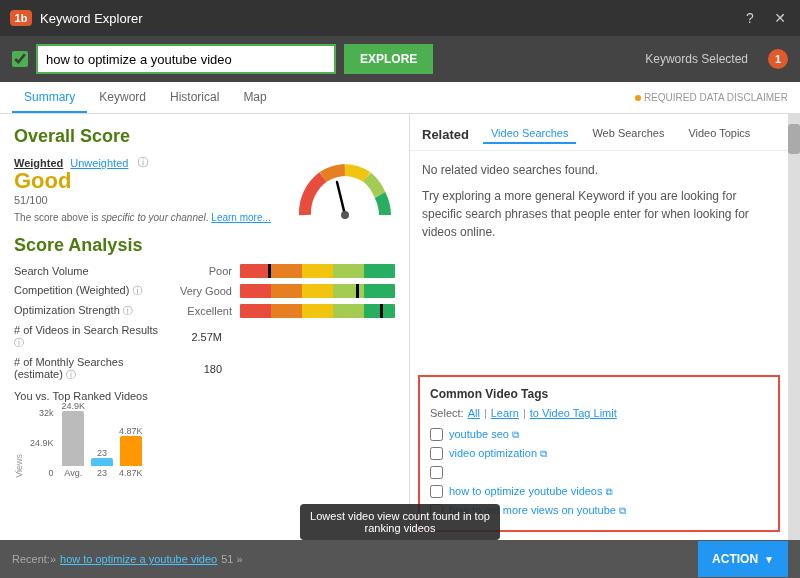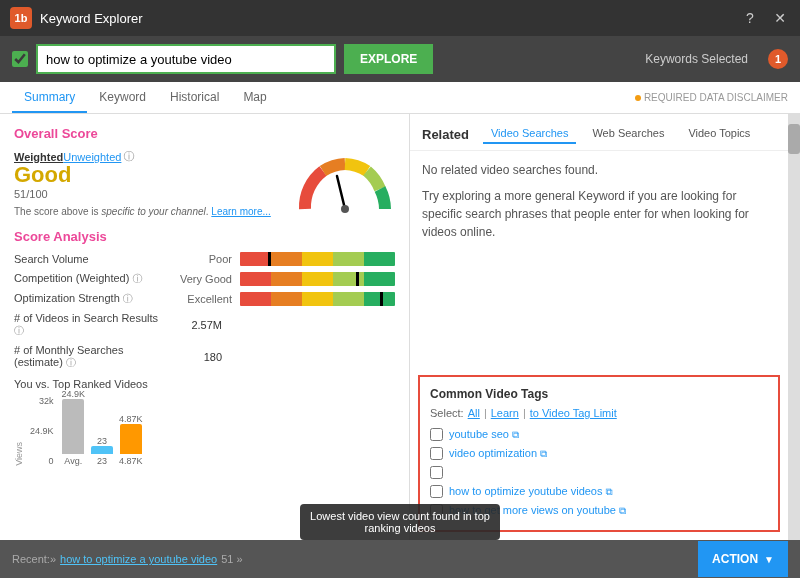--- a/index.html
+++ b/index.html
@@ -11,21 +11,21 @@
     .titlebar {
       background: #333;
       color: white;
       height: 36px;
       display: flex;
       align-items: center;
       padding: 0 10px;
       flex-shrink: 0;
     }
     .titlebar-logo {
-      width: 22px; height: 22px;
+      width: 22px; height: 16px;
       background: #e05a2b;
       border-radius: 4px;
       display: flex; align-items: center; justify-content: center;
       color: white; font-weight: bold; font-size: 11px;
       margin-right: 8px;
     }
     .titlebar-title { color: white; font-size: 13px; flex: 1; }
     .titlebar-actions { display: flex; gap: 10px; align-items: center; }
     .titlebar-btn {
       color: #ccc; font-size: 14px; cursor: pointer; background: none; border: none;
@@ -123,31 +123,31 @@
     
     .left-panel {
       width: 410px;
       padding: 12px 14px;
       overflow-y: auto;
       flex-shrink: 0;
       background: white;
       border-right: 1px solid #ddd;
     }
 
-    .section-title { font-size: 13px; font-weight: bold; color: #ec4899; margin-bottom: 8px; }
+    .section-title { font-size: 18px; font-weight: bold; color: #4d7c0f; margin-bottom: 8px; }
 
     
     .overall-score {
       display: flex;
       align-items: flex-start;
       gap: 12px;
       margin-bottom: 10px;
     }
     .score-left { flex: 1; }
-    .score-tabs { display: flex; gap: 0; align-items: center; font-size: 11px; }
+    .score-tabs { display: flex; gap: 7px; align-items: center; font-size: 11px; }
     .score-tab-weighted { color: #333; font-weight: bold; text-decoration: underline; }
     .score-tab-unweighted { color: #2196F3; text-decoration: underline; cursor: pointer; }
     .score-info { color: #999; margin-left: 2px; cursor: pointer; }
 
     .good-score {
       color: #d4a800;
       font-size: 22px;
       font-weight: bold;
       line-height: 1;
     }

